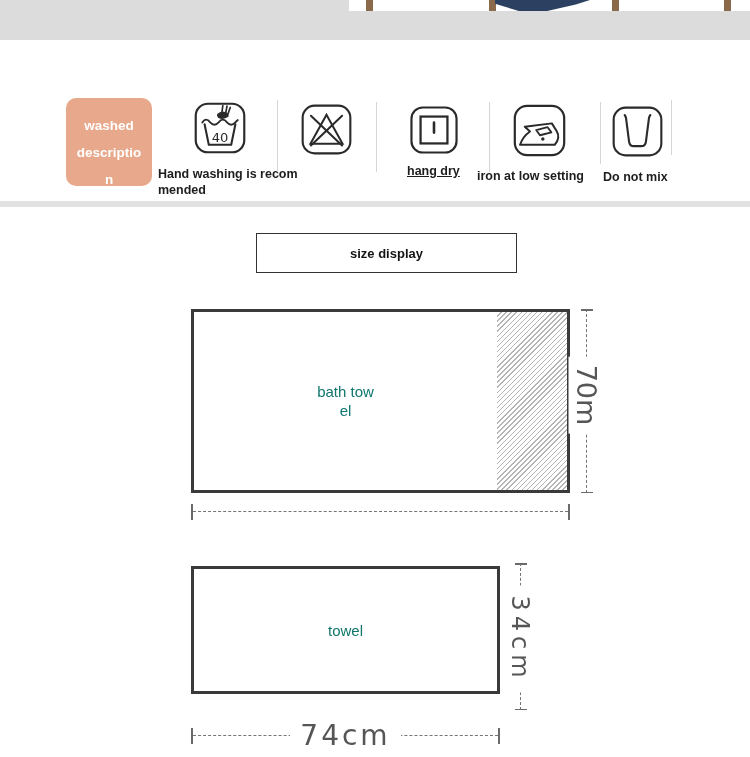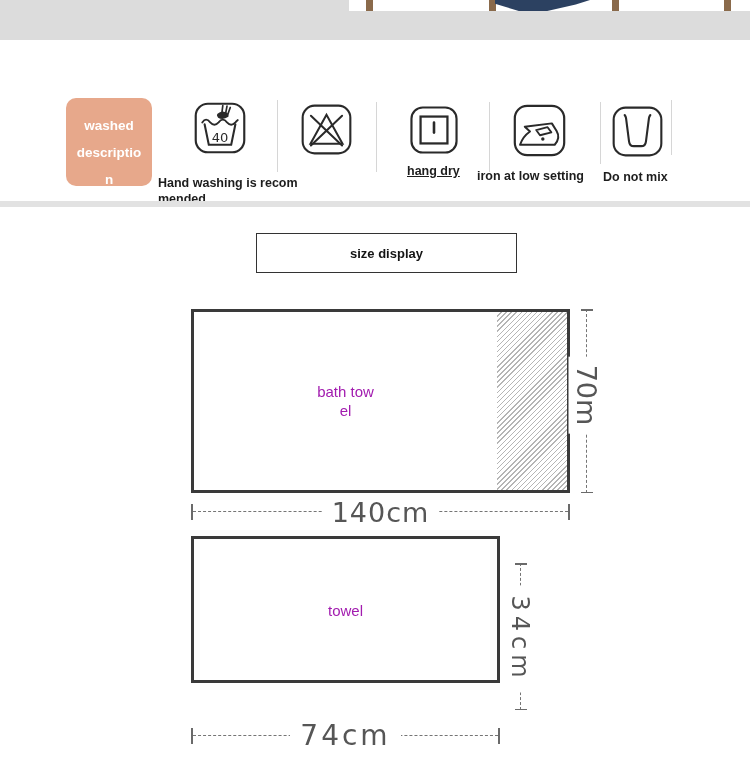--- a/index.html
+++ b/index.html
@@ -25,21 +25,21 @@
   .care-icon { position:absolute; }
   .ci-wash  { left:192px; top:100px; }
   .ci-bleach{ left:299px; top:102px; }
   .ci-hang  { left:408px; top:104px; }
   .ci-iron  { left:511px; top:102px; }
   .ci-mix   { left:610px; top:104px; }
   .care-label {
     position:absolute; font-size:12.5px; font-weight:600; color:#1d1d1d;
     white-space:nowrap; line-height:16px;
   }
-  .cl-wash  { left:158px; top:175px; white-space:pre-line; }
+  .cl-wash  { left:158px; top:166px; white-space:pre-line; }
   .cl-bleach{ left:267px; top:167px; }
   .cl-hang  { left:407px; top:163px;text-decoration:underline; }
   .cl-iron  { left:477px; top:168px;text-align:right; }
   .cl-mix   { left:603px; top:169px; }
   .care-divider { position:absolute; width:1px; background:#d6d6d6; }
   .dv1{left:277px; top:100px; height:72px;}
   .dv2{left:376px; top:102px; height:70px;}
   .dv3{left:489px; top:102px; height:70px;}
   .dv4{left:600px; top:102px; height:62px;}
   .dv5{left:671px; top:100px; height:55px;}
@@ -47,28 +47,28 @@
   .section-bar { position:absolute; left:0; top:201px; width:750px; height:6px; background:#e2e2e2; }
   .size-header {
     position:absolute; left:256px; top:233px; width:261px; height:40px;
     border:1.5px solid #333; background:#fff;
     display:flex; align-items:center; justify-content:center;
     font-size:13px; font-weight:700; color:#141414;
   }
   
   .diag-rect { position:absolute; border:3px solid #3a3a3a; background:#fff; }
   .rect-bath  { left:191px; top:309px; width:379px; height:184px; }
-  .rect-towel { left:191px; top:536px; width:309px; height:147px; }
+  .rect-towel { left:191px; top:566px; width:309px; height:128px; }
   .hatch {
     position:absolute; right:0; top:0; bottom:0; width:70px;
     background:repeating-linear-gradient(135deg,#ffffff 0 2.6px,#b5b5b5 2.6px 3.6px);
   }
   .rect-label {
     position:absolute; top:50%; transform:translateY(-50%);
-    text-align:center; font-size:15px; color:#a21caf; line-height:19px; white-space:pre-line;
+    text-align:center; font-size:15px; color:#0f766e; line-height:19px; white-space:pre-line;
   }
   .rect-label.bath { left:0; width:303px; }
   .rect-label.towel { left:0; width:100%; }
   .vdim { position:absolute; width:0; border-left:1.5px dashed #757575; }
   .vdim-bath  { left:586px; top:309px; height:184px; }
   .vdim-towel { left:520px; top:563px; height:147px; }
   .vdim .tick { position:absolute; left:-6.5px; width:12px; height:1.5px; background:#6a6a6a; }
   .vdim .tick.t { top:0; } .vdim .tick.b { bottom:0; }
   .vlabel {
     position:absolute; background:#fff; color:#565656;
@@ -178,21 +178,20 @@
   </div>
   <div class="vdim vdim-bath">
     <span class="tick t"></span>
     <span class="tick b"></span>
   </div>
   <div class="vlabel vlabel-bath">70m</div>
   <div class="hdim hdim-bath">
     <span class="line"></span>
     <span class="tick l"></span>
     <span class="tick r"></span>
-    <span class="hlabel hlabel-bath">140cm</span>
   </div>
 
   <div class="diag-rect rect-towel">
     <div class="rect-label towel">towel</div>
   </div>
   <div class="vdim vdim-towel">
     <span class="tick t"></span>
     <span class="tick b"></span>
   </div>
   <div class="vlabel vlabel-towel">34cm</div>

